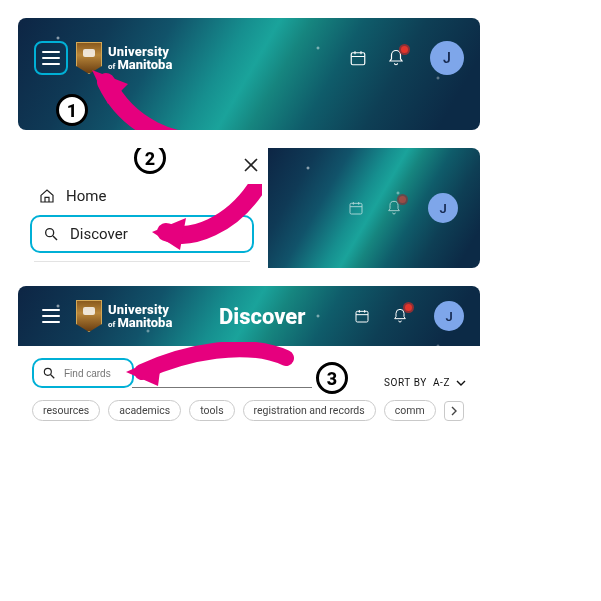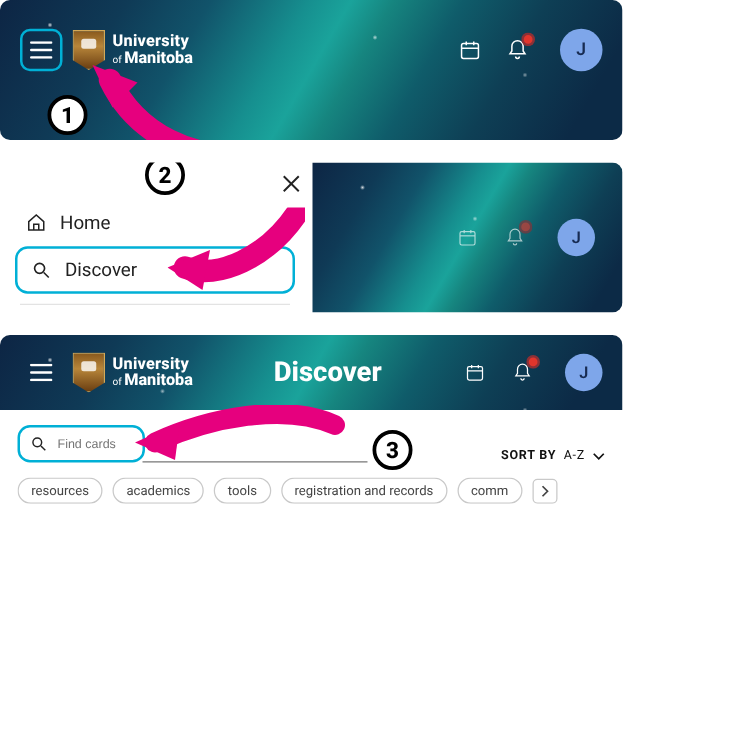--- a/index.html
+++ b/index.html
@@ -1,17 +1,17 @@
 <!DOCTYPE html>
 <html><head>
 <meta charset="utf-8">
 <style>
   * { box-sizing: border-box; margin: 0; padding: 0; }
   body { font-family: -apple-system, BlinkMacSystemFont, "Segoe UI", Roboto, sans-serif; background: #fff; width: 601px; height: 601px; position: relative; overflow: hidden; }
-  .container { width: 498px; }
+  .container { width: 498px; padding: 18px; }
   .panel { border-radius: 8px; overflow: hidden; margin-bottom: 18px; position: relative; }
   
   .aurora {
     background:
       radial-gradient(1px 1px at 40px 20px, rgba(255,255,255,.8), transparent 2px),
       radial-gradient(1px 1px at 130px 45px, rgba(255,255,255,.6), transparent 2px),
       radial-gradient(1px 1px at 300px 30px, rgba(255,255,255,.7), transparent 2px),
       radial-gradient(1px 1px at 420px 60px, rgba(255,255,255,.5), transparent 2px),
       radial-gradient(1px 1px at 510px 25px, rgba(255,255,255,.7), transparent 2px),
       linear-gradient(120deg, #0d2544 0%, #0f3a56 18%, #11536a 30%, #168f8f 44%, #1aa39b 50%, #16857f 56%, #0f5c6a 66%, #0e3f55 78%, #0c2a46 92%);
@@ -25,21 +25,21 @@
   .logo-group { display: flex; align-items: center; margin-left: 8px; }
   .shield {
     width: 26px; height: 32px; background: linear-gradient(180deg, #8a5a1e 0%, #b8863a 40%, #6b3f12 100%);
     clip-path: polygon(0 0, 100% 0, 100% 75%, 50% 100%, 0 75%);
     position: relative; border: 1px solid #d4a856; margin-right: 6px;
   }
   .shield::after { content:""; position:absolute; left:50%; top:6px; transform:translateX(-50%); width:12px; height:8px; background:#fff; opacity:.8; border-radius:2px; }
   .uni-text { color: #fff; display: flex; flex-direction: column; line-height: 1; }
   .uni-text .l1 { font-weight: 800; font-size: 13px; letter-spacing: .2px; }
   .uni-text .l2 { font-weight: 800; font-size: 13px; }
-  .uni-text .of { font-size: 8px; font-weight: 400; margin-right: 2px; }
+  .uni-text .of { font-size: 8px; font-weight: 700; margin-right: 2px; }
   .spacer { flex: 1; }
   .topbar-icons { display: flex; align-items: center; gap: 18px; }
   .icon-btn { color: #fff; width: 20px; height: 20px; display:flex; align-items:center; justify-content:center; cursor:pointer; }
   .notif { position: relative; }
   .notif-dot { position: absolute; top: -4px; right: -4px; width: 11px; height: 11px; border-radius: 50%; background: #e2352c; border: 2px solid rgba(12,42,70,0.4); }
   .avatar { width: 34px; height: 34px; border-radius: 50%; background: #7ea6ea; display:flex; align-items:center; justify-content:center; color:#172b52; font-weight:600; font-size:14px; margin-left:6px; }
   .step-badge {
     position: absolute; width: 32px; height: 32px; border-radius: 50%; background:#fff; border: 3px solid #000;
     display:flex; align-items:center; justify-content:center; font-size:18px; font-weight:800; z-index: 30;
   }
@@ -58,21 +58,21 @@
   
   .panel3 { height: 145px; display:flex; flex-direction:column; }
   .panel3 .topbar { height: 60px; }
   .page-title { flex:1; color:#fff; font-size:22px; font-weight:800; text-align:center; }
   .discover-body { background:#fff; flex:1; padding:10px 14px 0; position:relative; }
   .find-row { display:flex; align-items:flex-end; gap:0; }
   .find-input-wrap { display:flex; align-items:center; gap:8px; border:2px solid #00b0d6; border-radius:10px; padding:6px 8px; color:#333; }
   .find-input { border:none; outline:none; font-size:10px; width:60px; background:transparent; }
   .find-underline { height:1px; background:#777; flex:0 0 180px; margin-left:-2px; }
   .sortby { margin-left:auto; display:flex; align-items:center; gap:6px; font-size:10px; letter-spacing:.06em; color:#111; }
-  .sortby .label { font-weight:700; }
+  .sortby .label { font-weight:400; }
   .chips { display:flex; gap:8px; margin-top:12px; align-items:flex-end; overflow:hidden; }
   .chip { border:1px solid #c9c9c9; border-radius:14px; padding:3px 10px; font-size:10.5px; color:#444; white-space:nowrap; cursor:pointer; background:#fff; }
   .chip.highlight { border:2px solid #00b0d6; }
   .chips-scroll { width:20px; height:20px; border:1px solid #c9c9c9; border-radius:4px; display:flex; align-items:center; justify-content:center; color:#444; cursor:pointer; }
   .svg { display:block; }
 </style>
 </head>
 <body>
 
 <div class="container">

